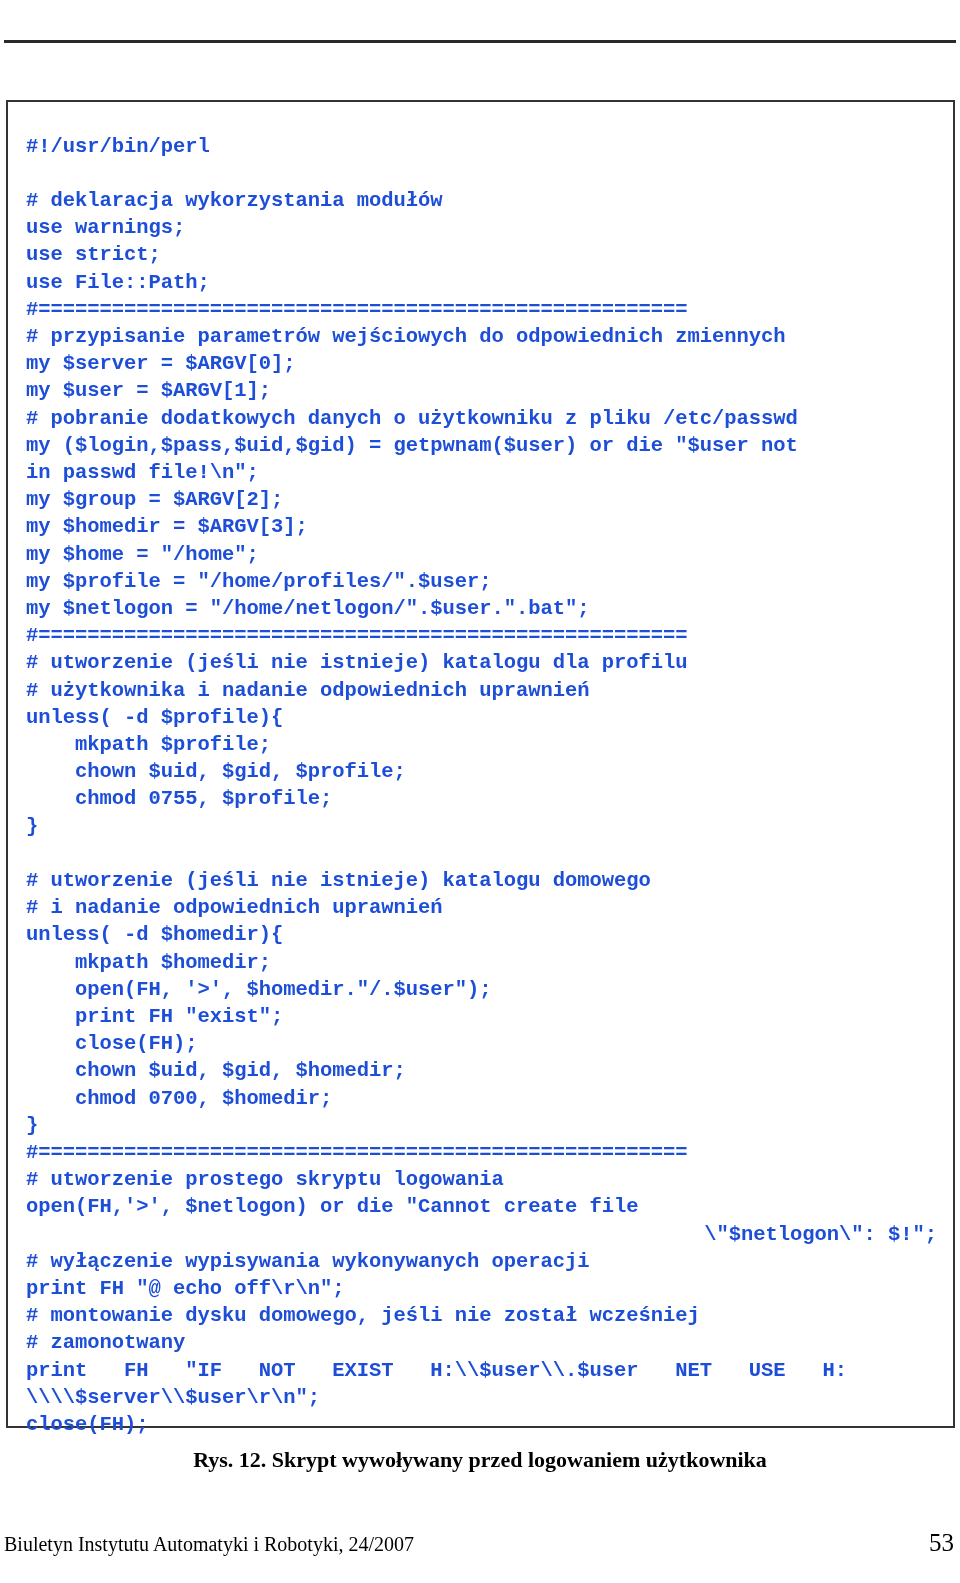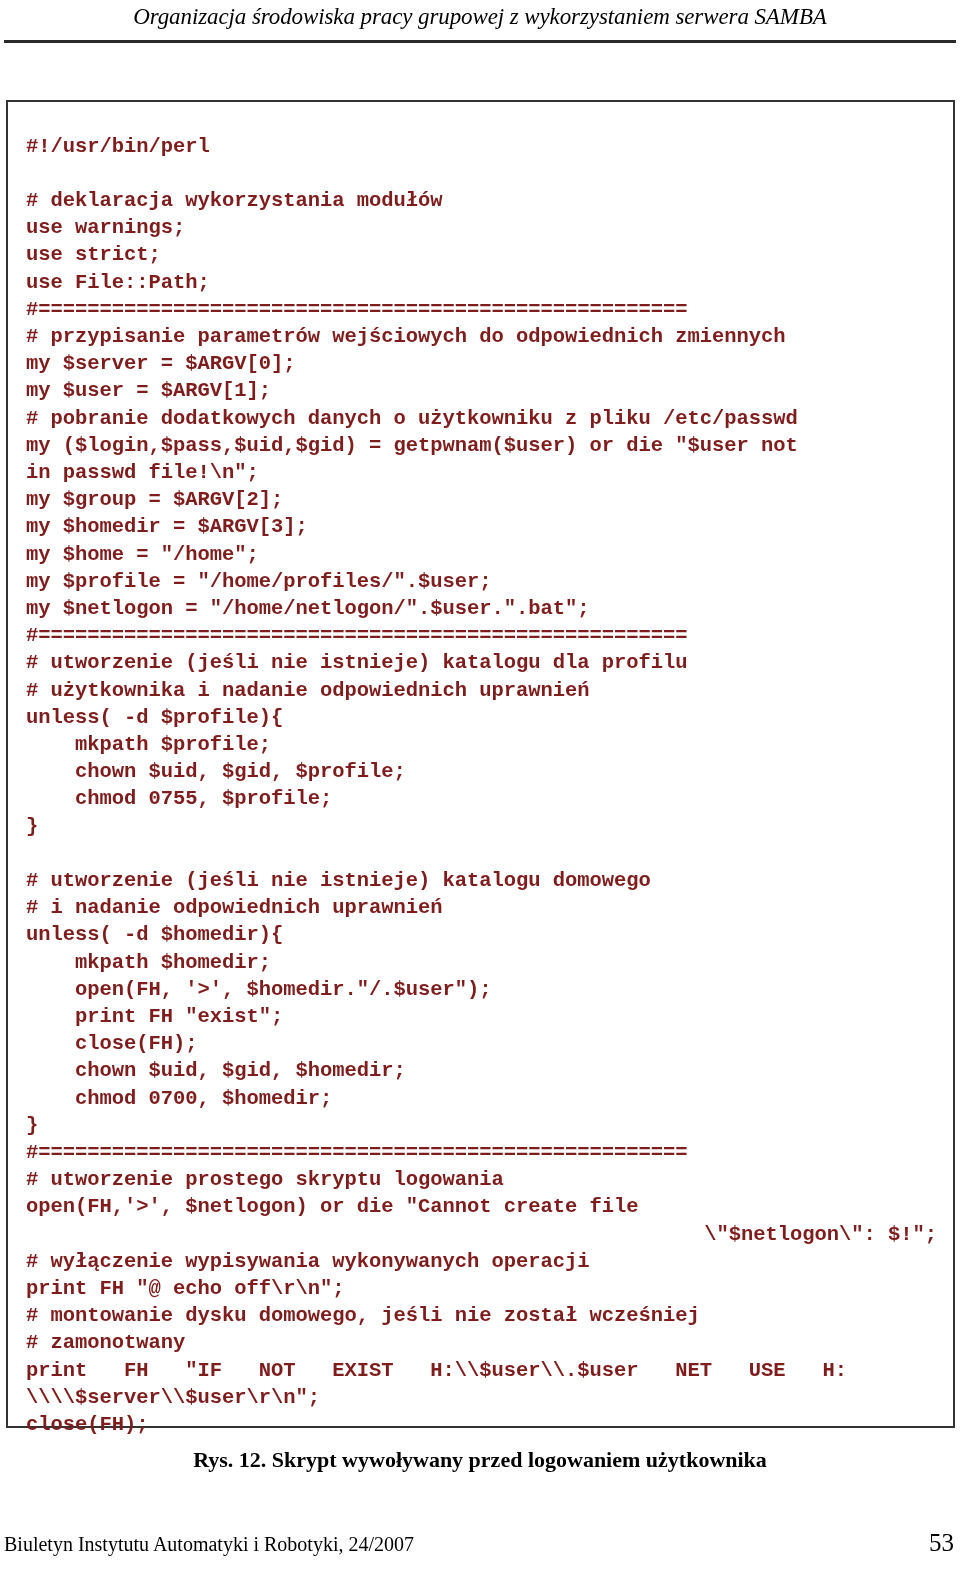--- a/index.html
+++ b/index.html
@@ -61,21 +61,21 @@
     position: absolute;
     left: 18px;
     top: 10px;
     right: 6px;
     font-family: "Liberation Mono", "DejaVu Sans Mono", monospace;
     font-weight: bold;
     font-size: 20.5px;
     line-height: 27.2px;
     letter-spacing: -0.05px;
     white-space: pre;
-    color: #7f1d1d;
+    color: #1d4ed8;
   }
   #code-listing .ln {
     display: block;
     min-height: 27.2px;
     white-space: pre;
   }
   #code-listing .ln.right {
     text-align: right;
     padding-right: 10px;
   }
@@ -121,21 +121,20 @@
     top: -2px;
     font-family: "Liberation Serif", "DejaVu Serif", serif;
     font-size: 25px;
     line-height: 30px;
   }
 </style>
 </head>
 <body>
 
 <div id="page-header">
-  <div id="header-title">Organizacja środowiska pracy grupowej z wykorzystaniem serwera SAMBA</div>
   <div id="header-rule"></div>
 </div>
 
 <div id="code-figure">
   <pre id="code-listing"><span class="ln">#!/usr/bin/perl</span><span class="ln blank">&nbsp;</span><span class="ln"># deklaracja wykorzystania modułów</span><span class="ln">use warnings;</span><span class="ln">use strict;</span><span class="ln">use File::Path;</span><span class="ln">#=====================================================</span><span class="ln"># przypisanie parametrów wejściowych do odpowiednich zmiennych</span><span class="ln">my $server = $ARGV[0];</span><span class="ln">my $user = $ARGV[1];</span><span class="ln"># pobranie dodatkowych danych o użytkowniku z pliku /etc/passwd</span><span class="ln">my ($login,$pass,$uid,$gid) = getpwnam($user) or die "$user not</span><span class="ln">in passwd file!\n";</span><span class="ln">my $group = $ARGV[2];</span><span class="ln">my $homedir = $ARGV[3];</span><span class="ln">my $home = "/home";</span><span class="ln">my $profile = "/home/profiles/".$user;</span><span class="ln">my $netlogon = "/home/netlogon/".$user.".bat";</span><span class="ln">#=====================================================</span><span class="ln"># utworzenie (jeśli nie istnieje) katalogu dla profilu</span><span class="ln"># użytkownika i nadanie odpowiednich uprawnień</span><span class="ln">unless( -d $profile){</span><span class="ln">    mkpath $profile;</span><span class="ln">    chown $uid, $gid, $profile;</span><span class="ln">    chmod 0755, $profile;</span><span class="ln">}</span><span class="ln blank">&nbsp;</span><span class="ln"># utworzenie (jeśli nie istnieje) katalogu domowego</span><span class="ln"># i nadanie odpowiednich uprawnień</span><span class="ln">unless( -d $homedir){</span><span class="ln">    mkpath $homedir;</span><span class="ln">    open(FH, '&gt;', $homedir."/.$user");</span><span class="ln">    print FH "exist";</span><span class="ln">    close(FH);</span><span class="ln">    chown $uid, $gid, $homedir;</span><span class="ln">    chmod 0700, $homedir;</span><span class="ln">}</span><span class="ln">#=====================================================</span><span class="ln"># utworzenie prostego skryptu logowania</span><span class="ln">open(FH,'&gt;', $netlogon) or die "Cannot create file</span><span class="ln right">\"$netlogon\": $!";</span><span class="ln"># wyłączenie wypisywania wykonywanych operacji</span><span class="ln">print FH "@ echo off\r\n";</span><span class="ln"># montowanie dysku domowego, jeśli nie został wcześniej</span><span class="ln"># zamonotwany</span><span class="ln">print   FH   "IF   NOT   EXIST   H:\\$user\\.$user   NET   USE   H:</span><span class="ln">\\\\$server\\$user\r\n";</span><span class="ln">close(FH);</span></pre>
 </div>
 
 <div id="figure-caption">Rys. 12. Skrypt wywoływany przed logowaniem użytkownika</div>
 
 <div id="page-footer">

